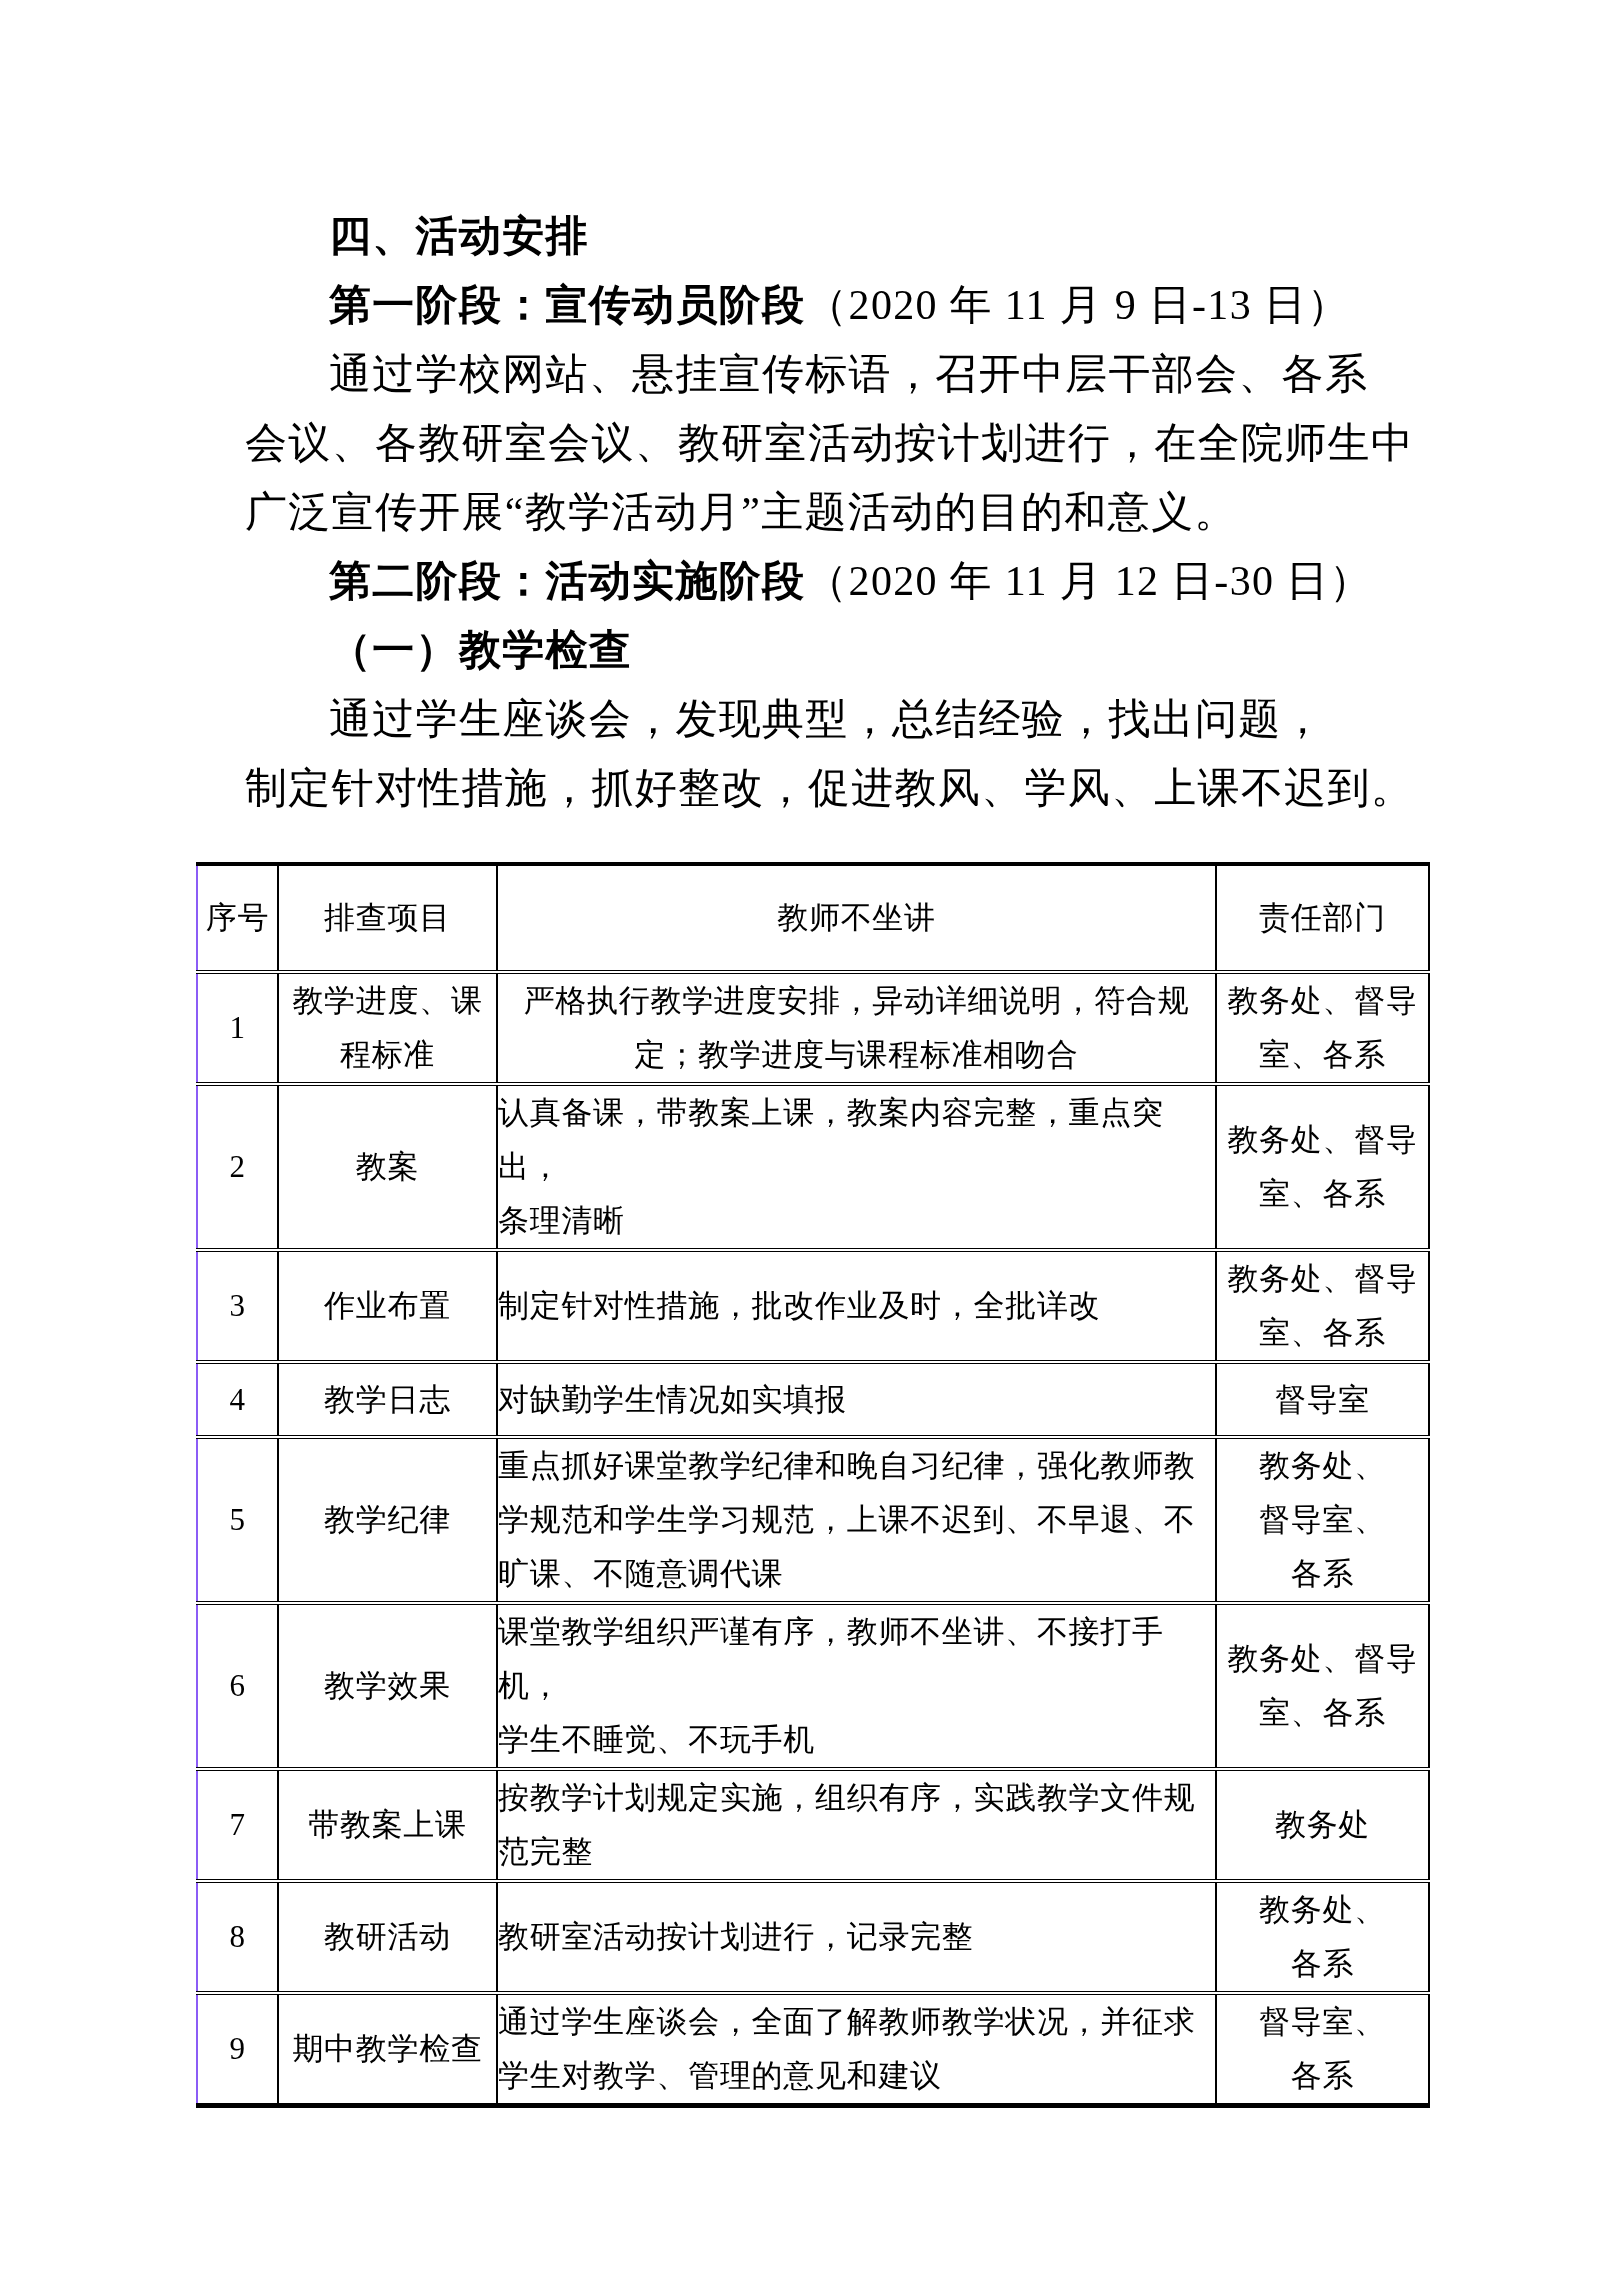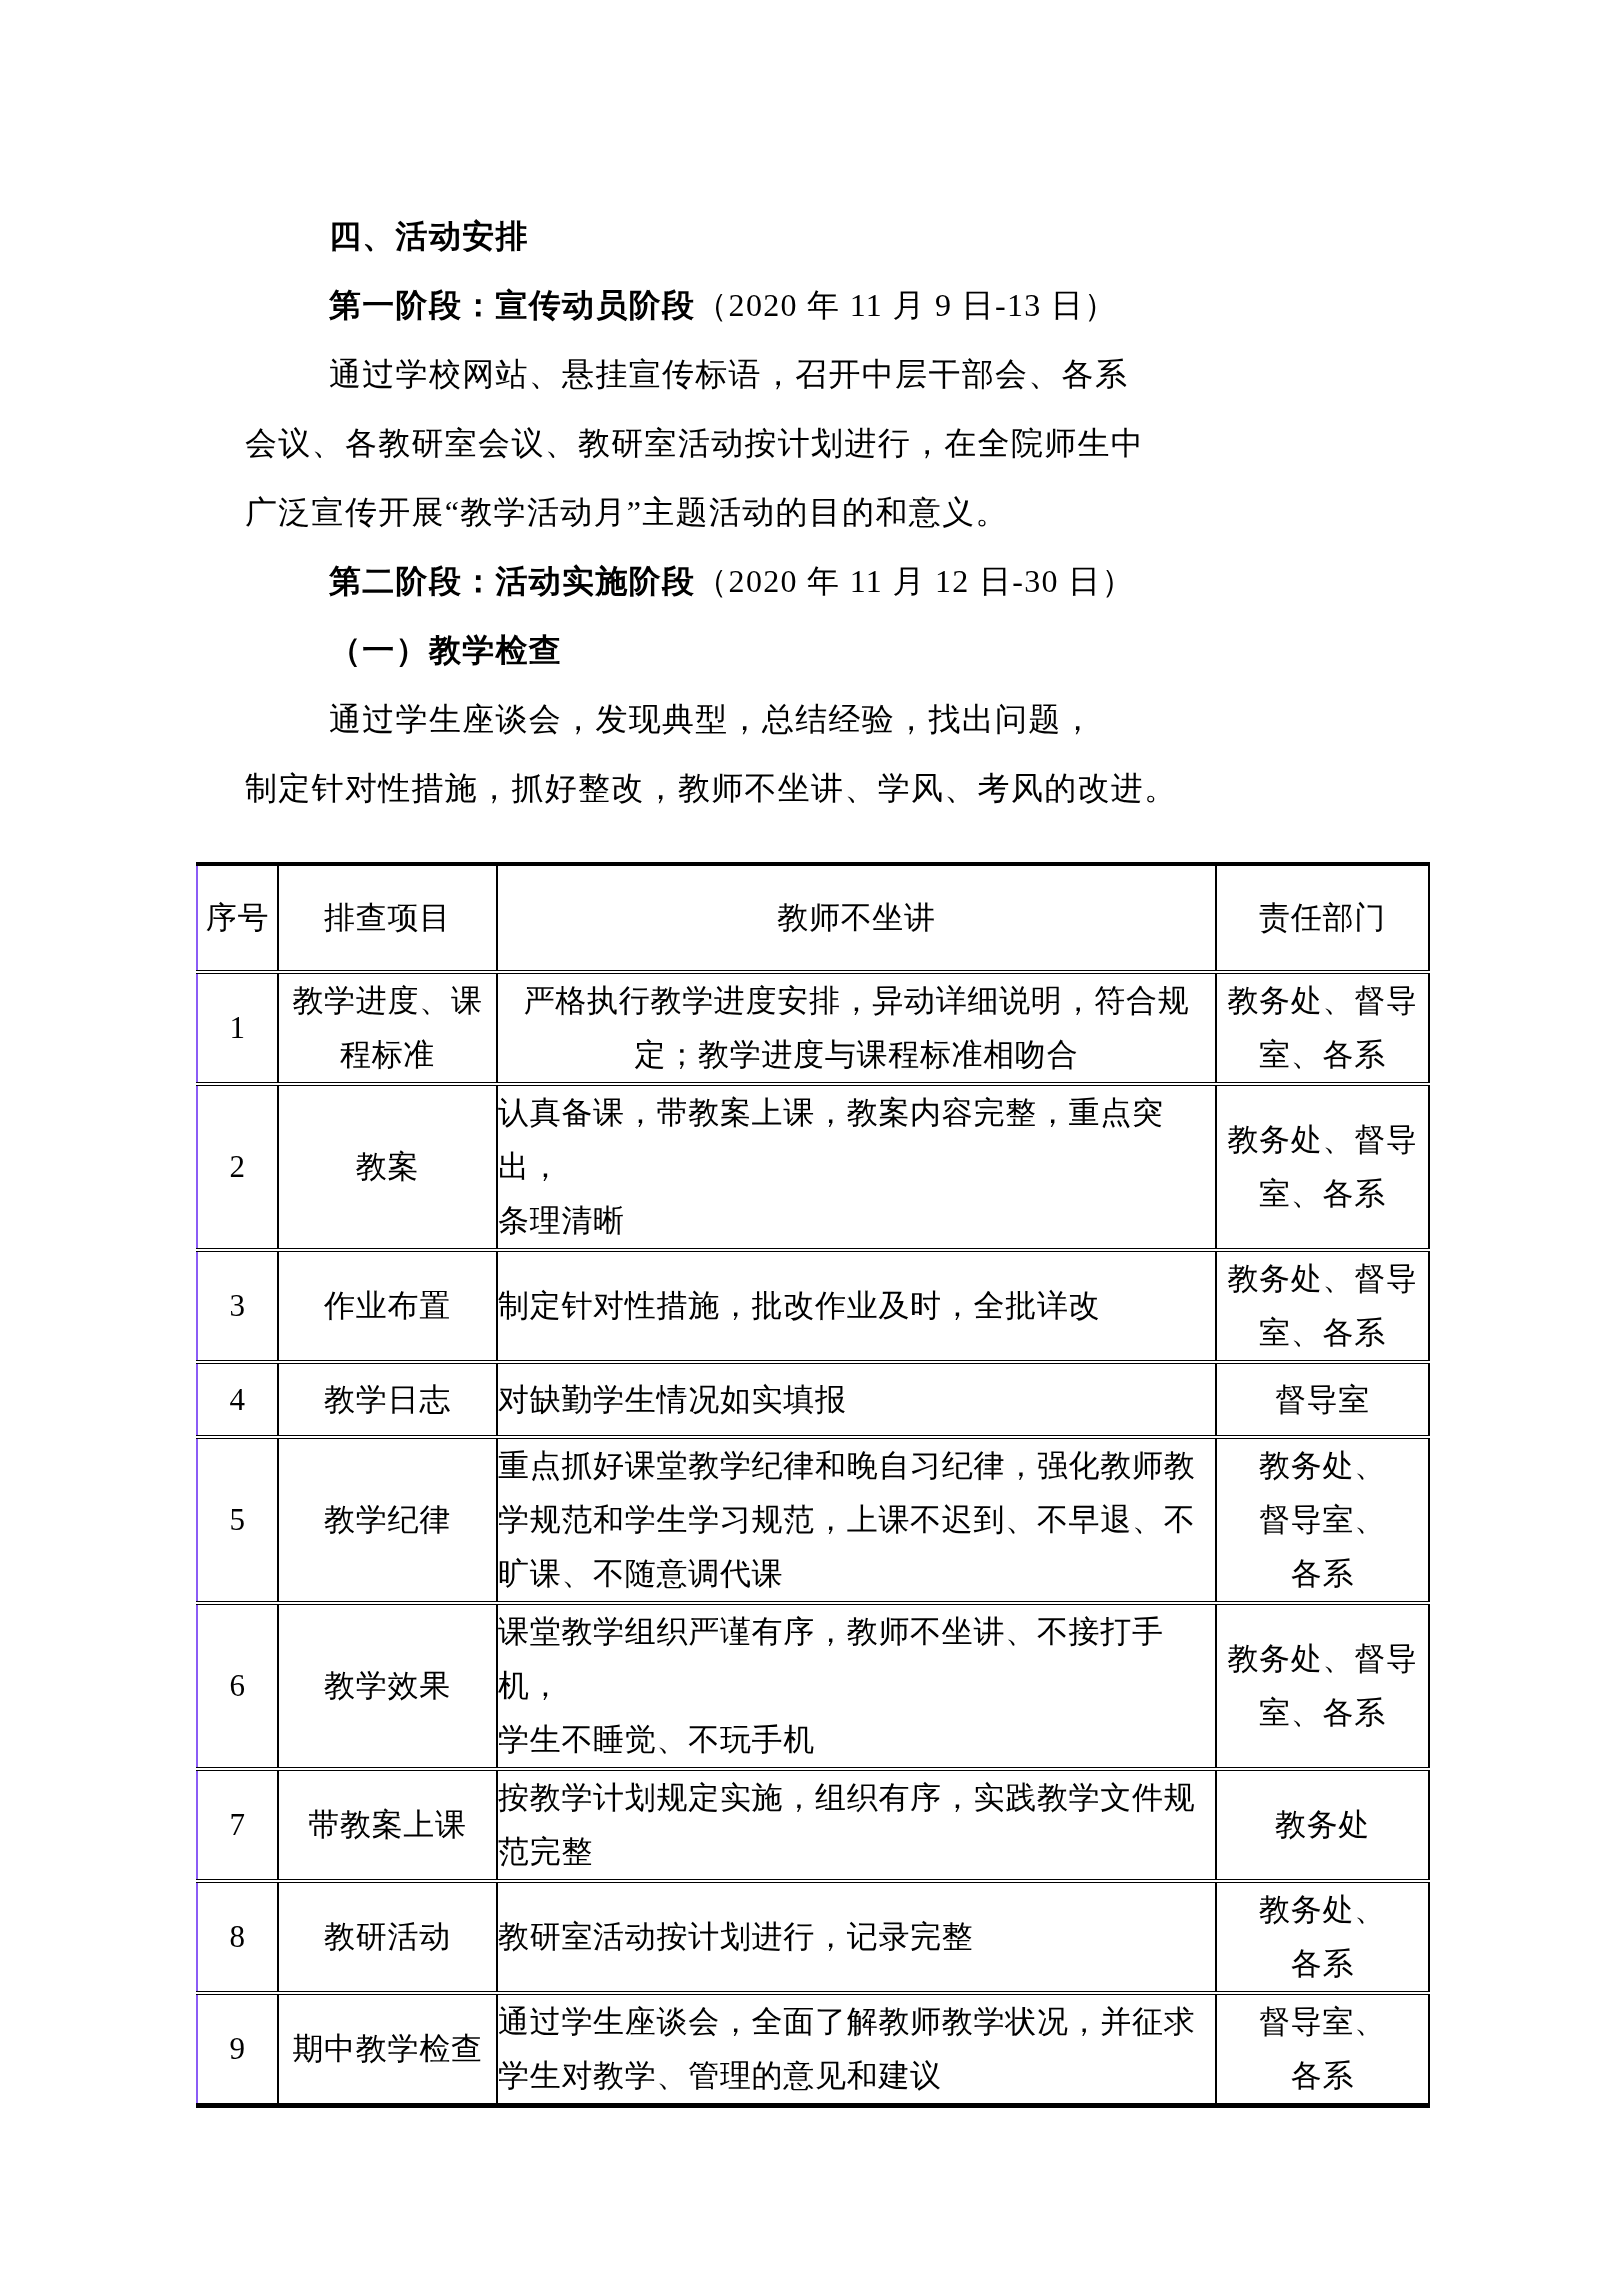--- a/index.html
+++ b/index.html
@@ -10,21 +10,21 @@
     color:#000;
     font-family:"Liberation Serif","DejaVu Serif",serif;
     overflow:hidden;
     box-sizing:border-box;
     padding:202px 245px 0 245px;
   }
   
   .doc-line{
     height:69px;
     line-height:69px;
-    font-size:32px;
+    font-size:42px;
     letter-spacing:1.3px;
     white-space:nowrap;
   }
   .doc-line .b{font-weight:700;}
   .indent{padding-left:84px;}
   
   table.insp{
     border-collapse:collapse;
     table-layout:fixed;
     width:1231px;
@@ -95,21 +95,21 @@
   </div>
 
   <div class="doc-line indent">
     <span class="b">（一）教学检查</span>
   </div>
 
   <div class="doc-line indent">
     <span>通过学生座谈会，发现典型，总结经验，找出问题，</span>
   </div>
   <div class="doc-line">
-    <span>制定针对性措施，抓好整改，教师不坐讲、学风、考风的改进。</span>
+    <span>制定针对性措施，抓好整改，促进教风、学风、上课不迟到。</span>
   </div>
 
   <table class="insp">
     <colgroup>
         <col class="c-seq">
         <col class="c-item">
         <col class="c-content">
         <col class="c-dept">
       </colgroup>
     <tbody>

